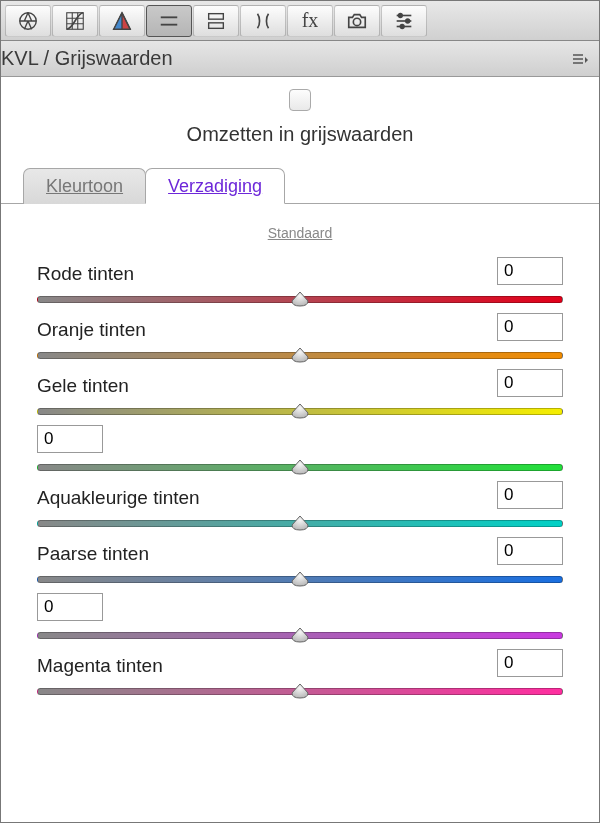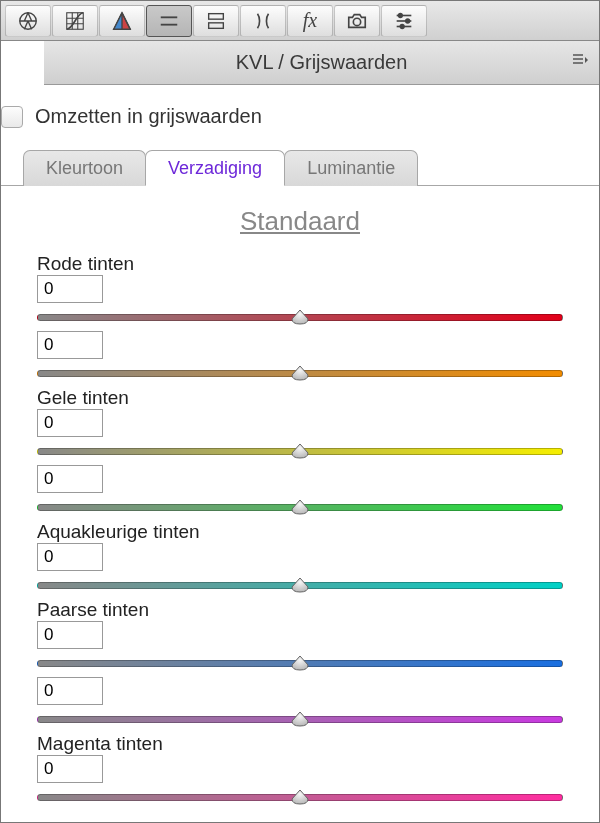--- a/index.html
+++ b/index.html
@@ -37,47 +37,48 @@
     background: linear-gradient(#fdfdfd, #dedede);
     color: #444;
   }
   .tool-btn.active {
     background: linear-gradient(#c9c9c9, #b5b5b5);
     border-color: #555;
   }
   .tool-btn svg { width: 24px; height: 22px; }
   .titlebar {
     position: relative;
-    height: 44px;
+    height: 36px;
     background: linear-gradient(#e6e6e6, #cfcfcf);
     border-bottom: 1px solid #999;
     display: flex;
     align-items: center;
-    justify-content: center;
+    justify-content: flex-start;
     font-size: 20px;
     color: #3a3a3a;
-    margin-left: 43px;
   }
   .list-icon {
     position: absolute;
     right: 10px;
     top: 10px;
     width: 18px;
     height: 18px;
     color: #555;
   }
   .body {
     background: #fff;
     padding: 0;
   }
   .grayscale-row {
     display: flex;
     align-items: center;
+    justify-content: center;
     gap: 12px;
-    padding: 20px 0 22px;
+    padding: 12px 0 22px;
+    flex-direction: column;
   }
   .checkbox {
     width: 22px;
     height: 22px;
     border: 1px solid #aaa;
     border-radius: 4px;
     background: linear-gradient(#fdfdfd, #e9e9e9);
   }
   .grayscale-label {
     font-size: 20px;
@@ -93,49 +94,49 @@
     padding: 7px 22px 6px;
     background: linear-gradient(#e8e8e8, #d8d8d8);
     border: 1px solid #a7a7a7;
     border-bottom: none;
     border-top-left-radius: 7px;
     border-top-right-radius: 7px;
     font-size: 18px;
     color: #777;
     margin-right: -1px;
     margin-bottom: -1px;
+    text-decoration: underline;
   }
   .tab.active {
     background: #fff;
     color: #6d28d9;
     border-bottom: 1px solid #fff;
     position: relative;
     z-index: 1;
   }
   .defaults {
     text-align: center;
     padding: 20px 0 10px;
   }
   .defaults-link {
-    font-size: 26px;
+    font-size: 14px;
     color: #888;
     text-decoration: underline;
   }
   .sliders {
     padding: 6px 36px 0;
   }
   .slider-row {
     margin-bottom: 6px;
   }
   .slider-head {
     display: flex;
-    align-items: flex-start;
+    align-items: flex-end;
     justify-content: space-between;
     margin-bottom: 6px;
-    flex-direction: column;
   }
   .slider-label {
     font-size: 19px;
     color: #222;
   }
   .value-box {
     width: 66px;
     height: 28px;
     border: 1px solid #999;
     background: #fff;
@@ -202,21 +203,21 @@
           <rect x="4" y="4" width="16" height="6"></rect>
           <rect x="4" y="14" width="16" height="6"></rect>
         </svg>
     </div>
     <div class="tool-btn">
       <svg viewBox="0 0 24 24" fill="none" stroke="currentColor" stroke-width="1.8">
           <path d="M6 4c3 4 3 12 0 16"></path>
           <path d="M18 4c-3 4-3 12 0 16"></path>
         </svg>
     </div>
-    <div class="tool-btn" style="font-style:italic;font-family:Georgia,serif;font-size:20px;">fx</div>
+    <div class="tool-btn" style="font-family:Georgia,serif;font-size:20px;">fx</div>
     <div class="tool-btn">
       <svg viewBox="0 0 24 24" fill="none" stroke="currentColor" stroke-width="1.8">
           <path d="M3 8h4l2-3h6l2 3h4v11H3z"></path>
           <circle cx="12" cy="13" r="4"></circle>
         </svg>
     </div>
     <div class="tool-btn">
       <svg viewBox="0 0 24 24" fill="none" stroke="currentColor" stroke-width="1.8">
           <line x1="4" y1="6" x2="20" y2="6"></line>
           <line x1="4" y1="12" x2="20" y2="12"></line>
@@ -243,21 +244,20 @@
   <div class="body">
 
     <div class="grayscale-row">
       <div class="checkbox"></div>
       <span class="grayscale-label">Omzetten in grijswaarden</span>
     </div>
 
     <div class="tabs">
       <div class="tab">Kleurtoon</div>
       <div class="tab active">Verzadiging</div>
-      <div class="tab">Luminantie</div>
     </div>
 
     <div class="defaults">
       <span class="defaults-link">Standaard</span>
     </div>
 
     <div class="sliders" id="sliders">
         <div class="slider-row">
           <div class="slider-head">
             <span class="slider-label">Rode tinten</span>
@@ -273,20 +273,21 @@
                     <stop offset="0%" stop-color="#f6f6f6"></stop>
                     <stop offset="100%" stop-color="#b8b8b8"></stop>
                   </radialGradient>
                 </defs>
               </svg>
             </div>
           </div>
         </div>
         <div class="slider-row">
           <div class="slider-head">
+            <span class="slider-label">Oranje tinten</span>
             <input class="value-box" value="0" style="">
           </div>
           <div class="slider-track">
             <div class="track" style="background:linear-gradient(to right,#888888,#f28c00);"></div>
             <div class="handle">
               <svg viewBox="0 0 18 16">
                 <path d="M9 1 L17 10 Q17 15 9 15 Q1 15 1 10 Z" fill="url(#g)" stroke="#666" stroke-width="1"></path>
                 <defs>
                   <radialGradient id="g" cx="50%" cy="30%" r="70%">
                     <stop offset="0%" stop-color="#f6f6f6"></stop>

